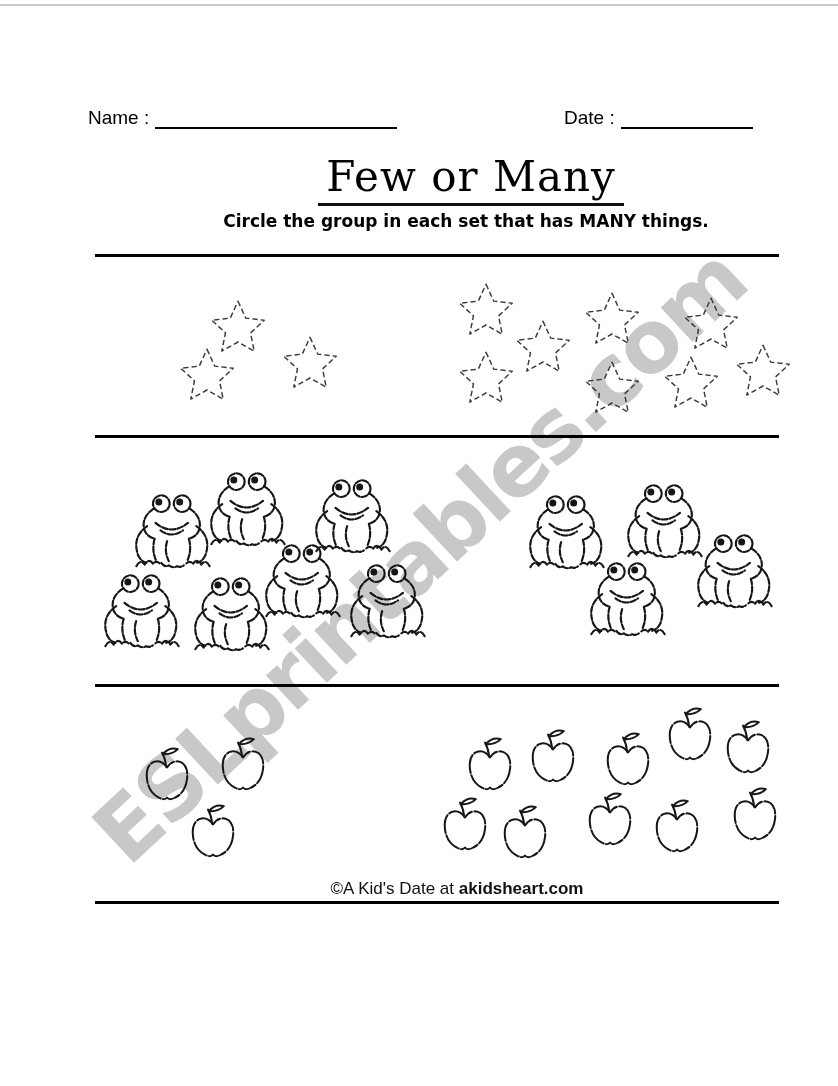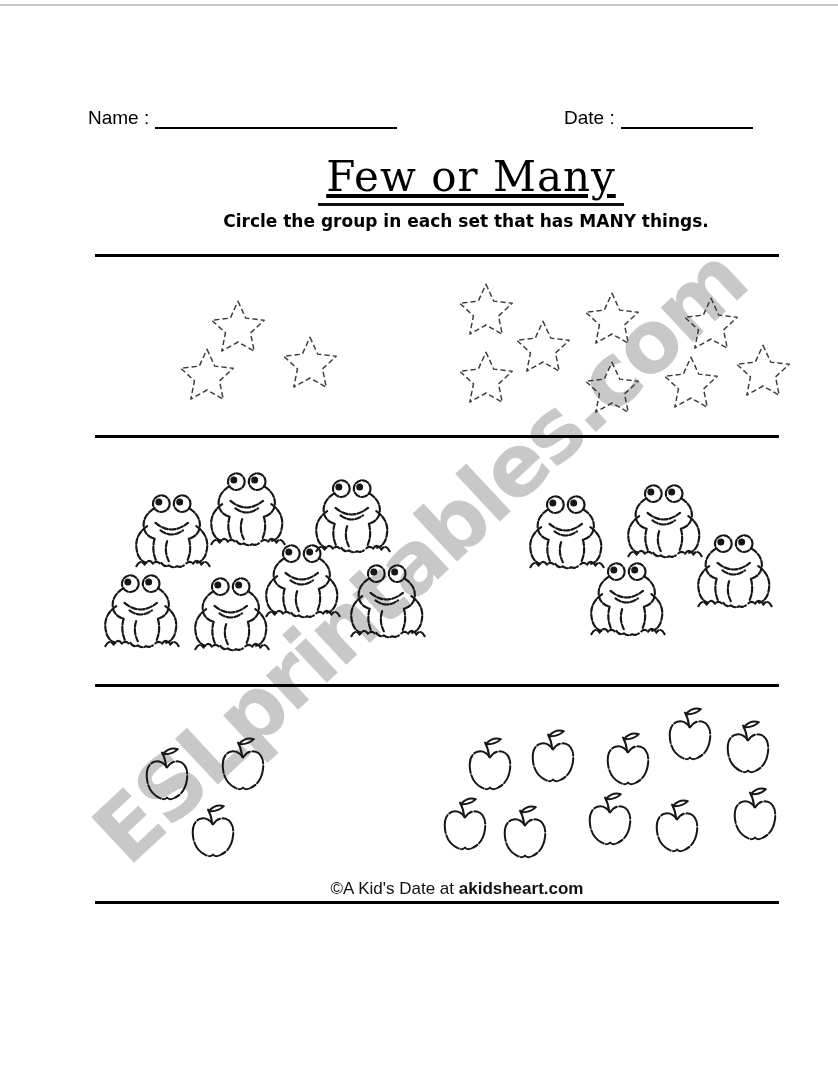--- a/index.html
+++ b/index.html
@@ -13,21 +13,21 @@
              z-index:1;white-space:nowrap;user-select:none;}
   #content{position:absolute;inset:0;z-index:2;}
   .field{position:absolute;top:106px;font-size:19px;}
   .name-field{left:88px;}
   .date-field{left:545px;margin-left:19px;}
   .blank{display:inline-block;border-bottom:2px solid #000;height:21px;vertical-align:bottom;margin-left:6px;}
   .name-blank{width:242px;}
   .date-blank{width:132px;}
   .title-wrap{position:absolute;left:0;top:152px;width:838px;text-align:center;transform:translateX(52px);}
   .title{font-family:"DejaVu Serif",serif;font-size:42px;letter-spacing:1px;
-         border-bottom:3px solid #111;padding:0 8px 2px;text-decoration:underline;}
+         border-bottom:3px solid #111;padding:0 8px 2px;}
   .instruction-wrap{position:absolute;left:0;top:211px;width:838px;text-align:center;
          transform:translateX(47px);font-family:"DejaVu Sans",sans-serif;
          font-size:17px;font-weight:bold;}
   .divider{position:absolute;left:95px;width:684px;height:3px;background:#000;}
   .d1{top:254px}.d2{top:435px}.d3{top:684px}.d4{top:901px}
   #rows-layer{position:absolute;inset:0;}
   .group{position:absolute;}
   .item{position:absolute;overflow:visible;}
   .footer{position:absolute;left:0;top:879px;width:838px;text-align:center;
           transform:translateX(38px);font-size:17px;color:#111;}

